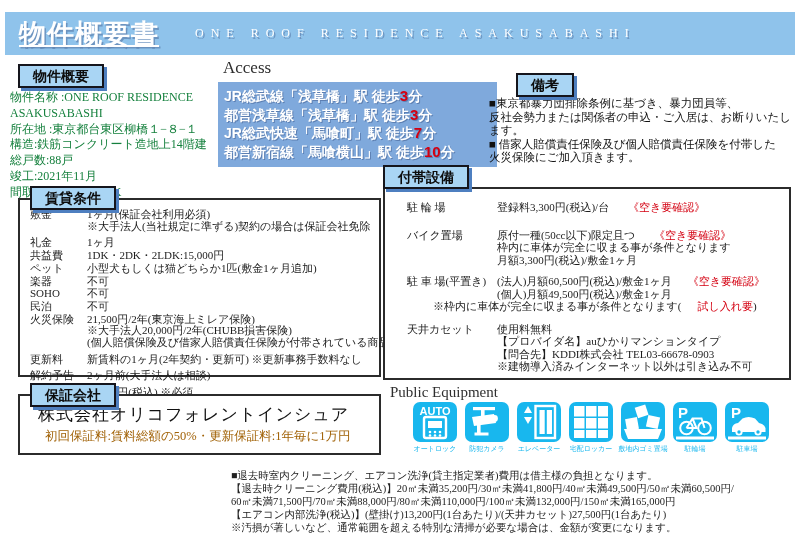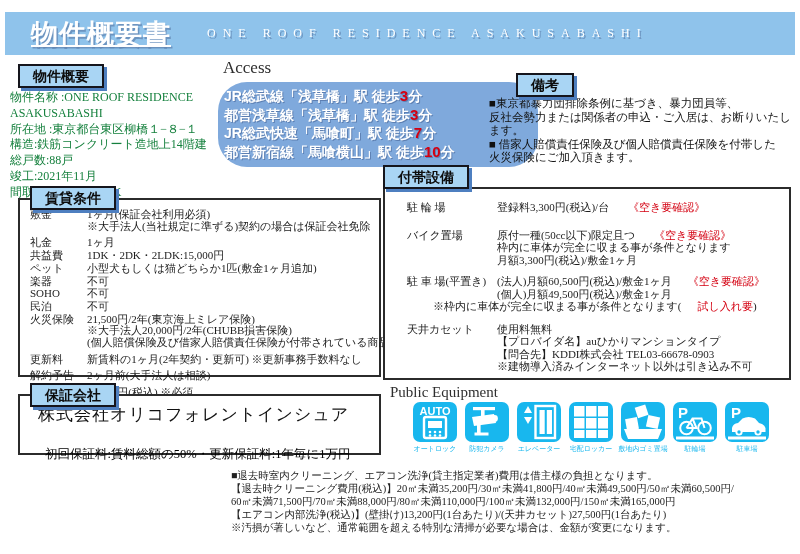--- a/index.html
+++ b/index.html
@@ -4,40 +4,40 @@
 <style>
   * { margin:0; padding:0; box-sizing:border-box; }
   html,body { background:#fff; }
   body { width:800px; height:554px; font-family:"Liberation Serif","DejaVu Serif",serif; color:#1c1c1c; }
   .canvas { position:relative; width:800px; height:554px; background:#fff; overflow:hidden; }
 
   
   .banner { position:absolute; left:5px; top:12px; width:790px; height:43px;
             background:var(--banner-bg,#8fc3eb); display:flex; align-items:center; }
   .banner-title { font-family:"Liberation Sans","DejaVu Sans",sans-serif; font-weight:bold;
-            font-size:27px; color:#fff; text-decoration:underline; margin-left:26px;
+            font-size:27px; color:#fff; text-decoration:underline; margin-left:14px;
             letter-spacing:1px; text-shadow:1.5px 1.5px 0 rgba(96,132,178,.75); }
   .banner-sub { font-family:"Liberation Serif",serif; font-size:12px; color:#fff;
             letter-spacing:7px; margin-left:36px; white-space:nowrap;
             text-shadow:1.5px 1.5px 0 rgba(96,132,178,.75); }
 
   
   .tab3d { position:absolute; z-index:3; background:var(--tab-bg,#a9d5f4);
            border:2px solid #15151c; box-shadow:3px 3px 0 var(--tab-shadow,#4e7fc0);
            font-family:"Liberation Sans","DejaVu Sans",sans-serif; font-weight:bold;
            font-size:14px; color:#0d0d0d; padding:1px 13px; line-height:18px; white-space:nowrap; }
 
   .serif-title { position:absolute; font-family:"Liberation Serif",serif; font-size:17px; color:#2e2e2e; }
 
   
   .po-lines { position:absolute; left:10px; top:90px; width:212px; font-size:12px; line-height:15.8px; color:#15803d; }
 
   
-  .access-box { position:absolute; left:218px; top:82px; width:320px; height:85px;
-                background:var(--access-bg,#7fa9dc); padding:5px 6px;border-radius:29px; }
+  .access-box { position:absolute; left:218px; top:82px; width:279px; height:85px;
+                background:var(--access-bg,#7fa9dc); padding:5px 6px; }
   .access-line { font-family:"Liberation Sans","DejaVu Sans",sans-serif; font-weight:bold;
                  font-size:14px; line-height:18.6px; color:#fff; white-space:nowrap;
                  text-shadow:1px 1px 0 rgba(70,100,150,.6); }
   .access-line .min { color:var(--accent-red,#d40011); font-size:15px; }
 
   
   .remarks { position:absolute; left:489px; top:97px; width:306px; font-size:11.5px; line-height:13.6px; color:#111; }
 
   
   .box { position:absolute; border:2px solid #2b2b2b; background:#fff; z-index:2; }
@@ -52,21 +52,21 @@
   .gap-after { margin-bottom:5px; }
 
   .fac-row { display:flex; }
   .fac-label { flex:0 0 90px; min-width:90px; padding-right:6px; font-size:11px; line-height:12.5px; white-space:nowrap; }
   .fac-values { flex:1; }
   .fac-line { font-size:11px; line-height:12.5px; white-space:nowrap; }
   .fac-note { font-size:11px; line-height:12.5px; padding-left:26px; white-space:nowrap; }
   .red { color:var(--accent-red,#d40011);margin-left:16px; }
 
   .g-company { font-size:17px; letter-spacing:1px; color:#111; }
-  .g-detail { font-size:12.5px; margin-left:7px; margin-top:20px; color:#000000; }
+  .g-detail { font-size:12.5px; margin-left:7px; margin-top:2px; color:#a16207; }
 
   
   .pe-title { left:390px; top:384px; font-size:15px; }
   .pe-row { position:absolute; left:391px; top:402px; display:flex; gap:8px; }
   .equip-item { width:44px; display:flex; flex-direction:column; align-items:center;padding-left:44px; }
   .equip-icon { width:44px; height:40px; background:var(--icon-cyan,#18b7ee); border-radius:7px; }
   .equip-icon svg { display:block; width:44px; height:40px; }
   .equip-label { margin-top:2px; font-family:"Liberation Sans","DejaVu Sans",sans-serif;
                  font-size:7px; color:var(--icon-cyan,#18b7ee); white-space:nowrap; }
 

